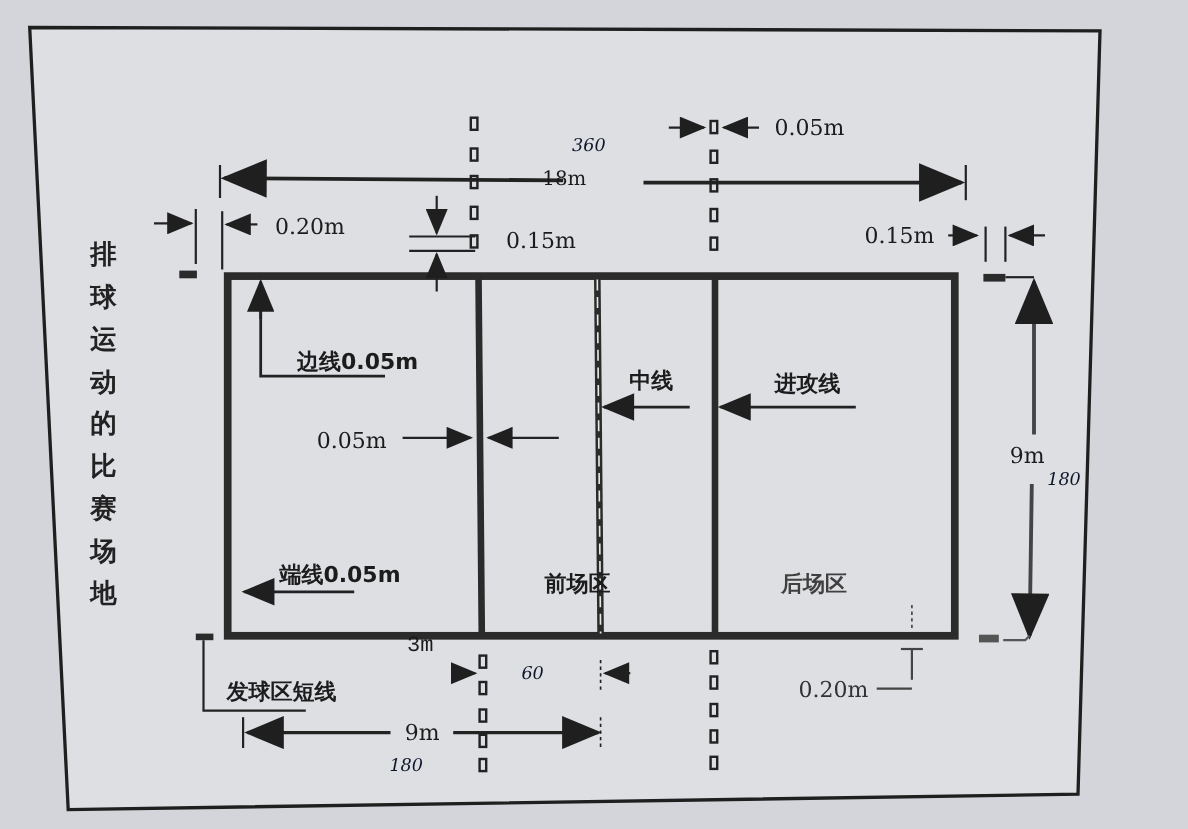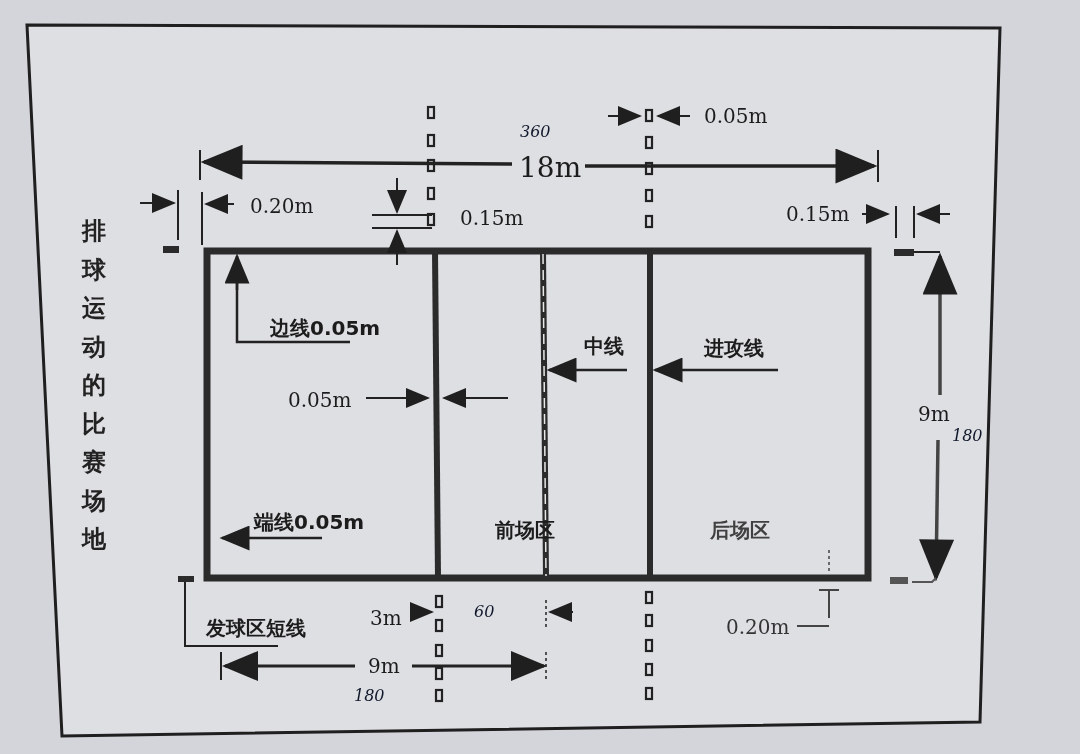--- a/index.html
+++ b/index.html
@@ -134,34 +134,34 @@
     <span>球</span>
     <span>运</span>
     <span>动</span>
     <span>的</span>
     <span>比</span>
     <span>赛</span>
     <span>场</span>
     <span>地</span>
   </div>
 
-  <div class="lbl serif" style="left:519px;top:154px;font-size:28px;">18m</div>
+  <div class="lbl serif" style="left:493px;top:154px;font-size:18px;">18m</div>
   <div class="lbl hand" style="left:520px;top:124px;">360</div>
   <div class="lbl serif" style="left:704px;top:106px;">0.05m</div>
   <div class="lbl serif" style="left:250px;top:196px;">0.20m</div>
   <div class="lbl serif" style="left:460px;top:208px;">0.15m</div>
   <div class="lbl serif" style="left:786px;top:204px;">0.15m</div>
   <div class="lbl cjk" style="left:270px;top:318px;font-weight:bold;">边线0.05m</div>
   <div class="lbl serif" style="left:288px;top:390px;">0.05m</div>
-  <div class="lbl cjk" style="left:584px;top:336px;">中线</div>
+  <div class="lbl cjk" style="left:572px;top:336px;">中线</div>
   <div class="lbl cjk" style="left:704px;top:338px;">进攻线</div>
   <div class="lbl serif" style="left:918px;top:404px;">9m</div>
   <div class="lbl hand" style="left:952px;top:428px;">180</div>
   <div class="lbl cjk" style="left:254px;top:512px;text-align:right;">端线0.05m</div>
   <div class="lbl cjk" style="left:454px;top:520px;margin-left:41px;">前场区</div>
   <div class="lbl cjk" style="left:710px;top:520px;color:#404040;">后场区</div>
-  <div class="lbl serif" style="left:370px;top:608px;">3m</div>
+  <div class="lbl serif" style="left:370px;top:578px;font-family:Liberation Mono, monospace;">3m</div>
   <div class="lbl hand" style="left:474px;top:604px;font-style:italic;">60</div>
   <div class="lbl cjk" style="left:206px;top:618px;">发球区短线</div>
   <div class="lbl serif" style="left:726px;top:617px;color:#333;">0.20m</div>
   <div class="lbl serif" style="left:368px;top:656px;">9m</div>
   <div class="lbl hand" style="left:354px;top:688px;">180</div>
 </div>
 
 </body></html>

